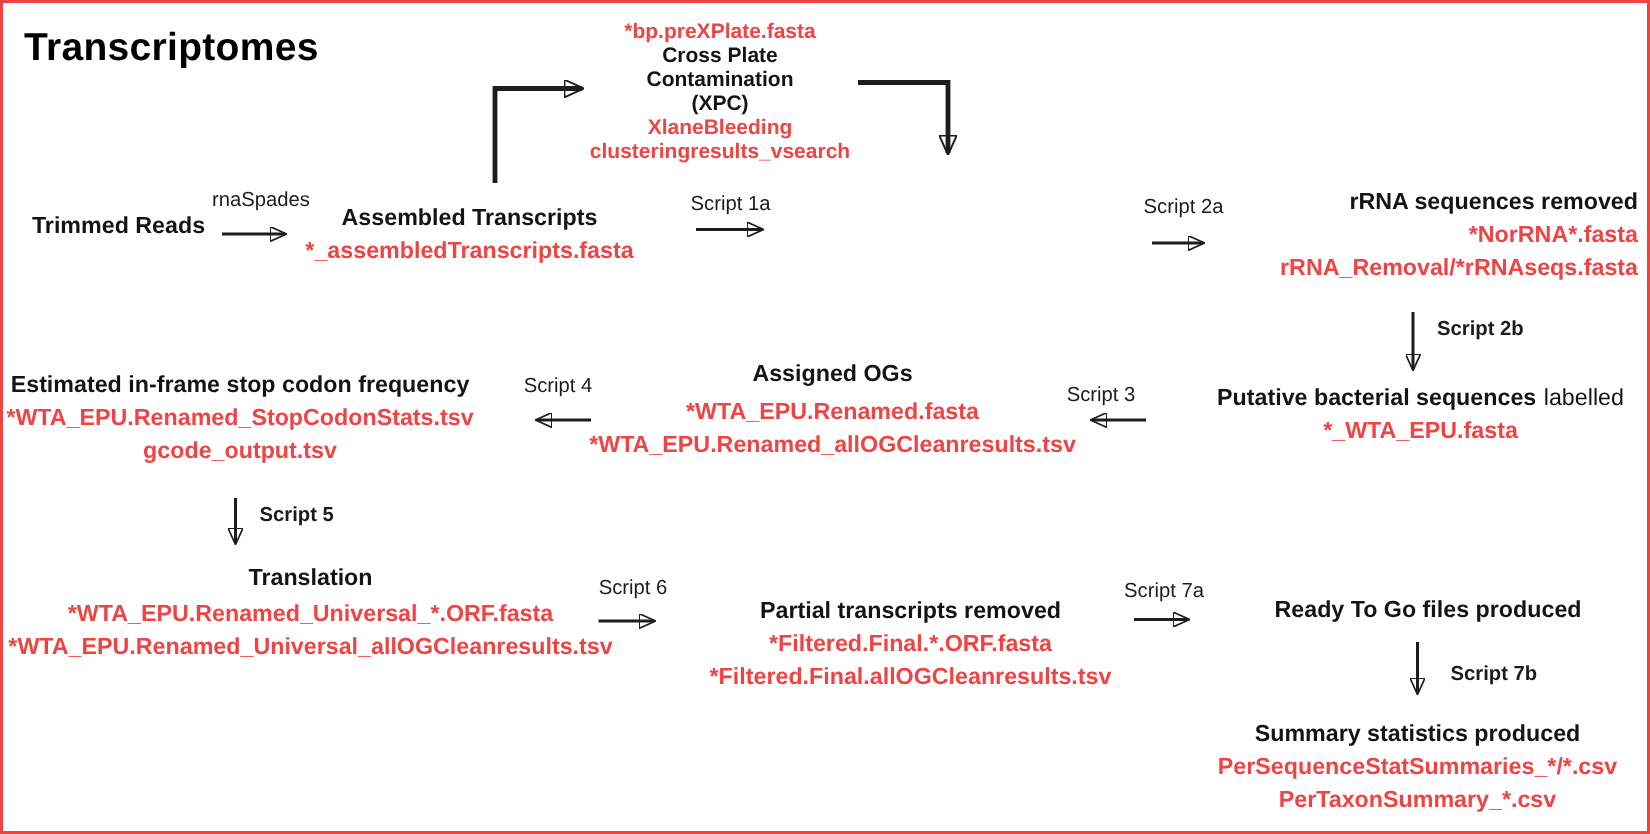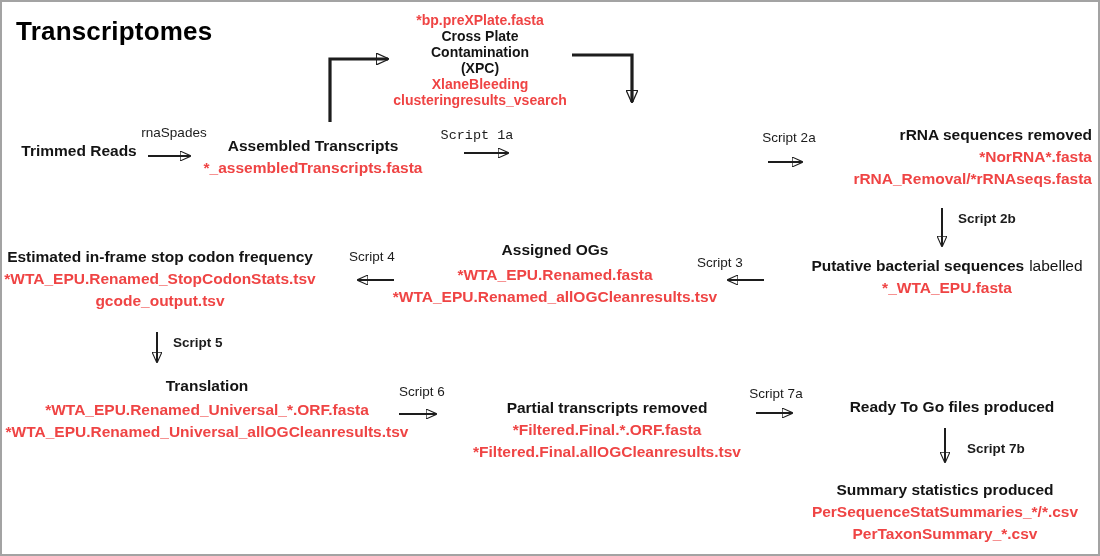--- a/index.html
+++ b/index.html
@@ -1,19 +1,19 @@
 <!DOCTYPE html>
 <html><head>
 <meta charset="utf-8">
 <style>
   html,body { margin:0; padding:0; background:#ffffff; }
   body { font-family:"Liberation Sans","DejaVu Sans",sans-serif; }
   #canvas {
     position:relative; width:1100px; height:556px;
-    box-sizing:border-box; border:2px solid #a3a3a3;
+    box-sizing:border-box; border:2px solid #ef4444;
     background:#ffffff; overflow:hidden;
   }
   .page-title {
     position:absolute; left:14px; top:14px;
     font-size:26px; font-weight:700; color:#000000; letter-spacing:0.2px;
   }
   .node { position:absolute; text-align:center; }
   .nt { font-size:15.5px; font-weight:700; color:#141414; line-height:22px; white-space:nowrap; }
   .nf { font-size:15.5px; font-weight:700; color:#ef4444; line-height:22px; white-space:nowrap; }
   .nt .reg { font-weight:400; margin-left:5px; }
@@ -52,24 +52,24 @@
     <path class="thin" d="M940,206 L940,244" marker-end="url(#ah)"></path>
     <path class="thin" d="M762,278 L726,278" marker-end="url(#ah)"></path>
     <path class="thin" d="M392,278 L356,278" marker-end="url(#ah)"></path>
     <path class="thin" d="M155,330 L155,360" marker-end="url(#ah)"></path>
     <path class="thin" d="M397,412 L434,412" marker-end="url(#ah)"></path>
     <path class="thin" d="M754,411 L790,411" marker-end="url(#ah)"></path>
     <path class="thin" d="M943,426 L943,460" marker-end="url(#ah)"></path>
   </svg>
 
   <div class="script" style="left:122px; top:123px; width:100px;">rnaSpades</div>
-  <div class="script" style="left:435px; top:126px; width:80px;font-family:Liberation Mono, monospace;">Script 1a</div>
+  <div class="script" style="left:445px; top:126px; width:80px;">Script 1a</div>
   <div class="script" style="left:747px; top:128px; width:80px;">Script 2a</div>
   <div class="script la" style="left:956px; top:209px; width:70px;">Script 2b</div>
-  <div class="script" style="left:678px; top:253px; width:80px;">Script 3</div>
+  <div class="script" style="left:692px; top:253px; width:80px;">Script 3</div>
   <div class="script" style="left:330px; top:247px; width:80px;">Script 4</div>
   <div class="script la" style="left:171px; top:333px; width:70px;">Script 5</div>
   <div class="script" style="left:380px; top:382px; width:80px;">Script 6</div>
   <div class="script" style="left:734px; top:384px; width:80px;">Script 7a</div>
   <div class="script la" style="left:965px; top:439px; width:70px;">Script 7b</div>
 
   <div class="node" style="left:10px; top:138px; width:134px;">
     <div class="nt">Trimmed Reads</div>
   </div>
 

